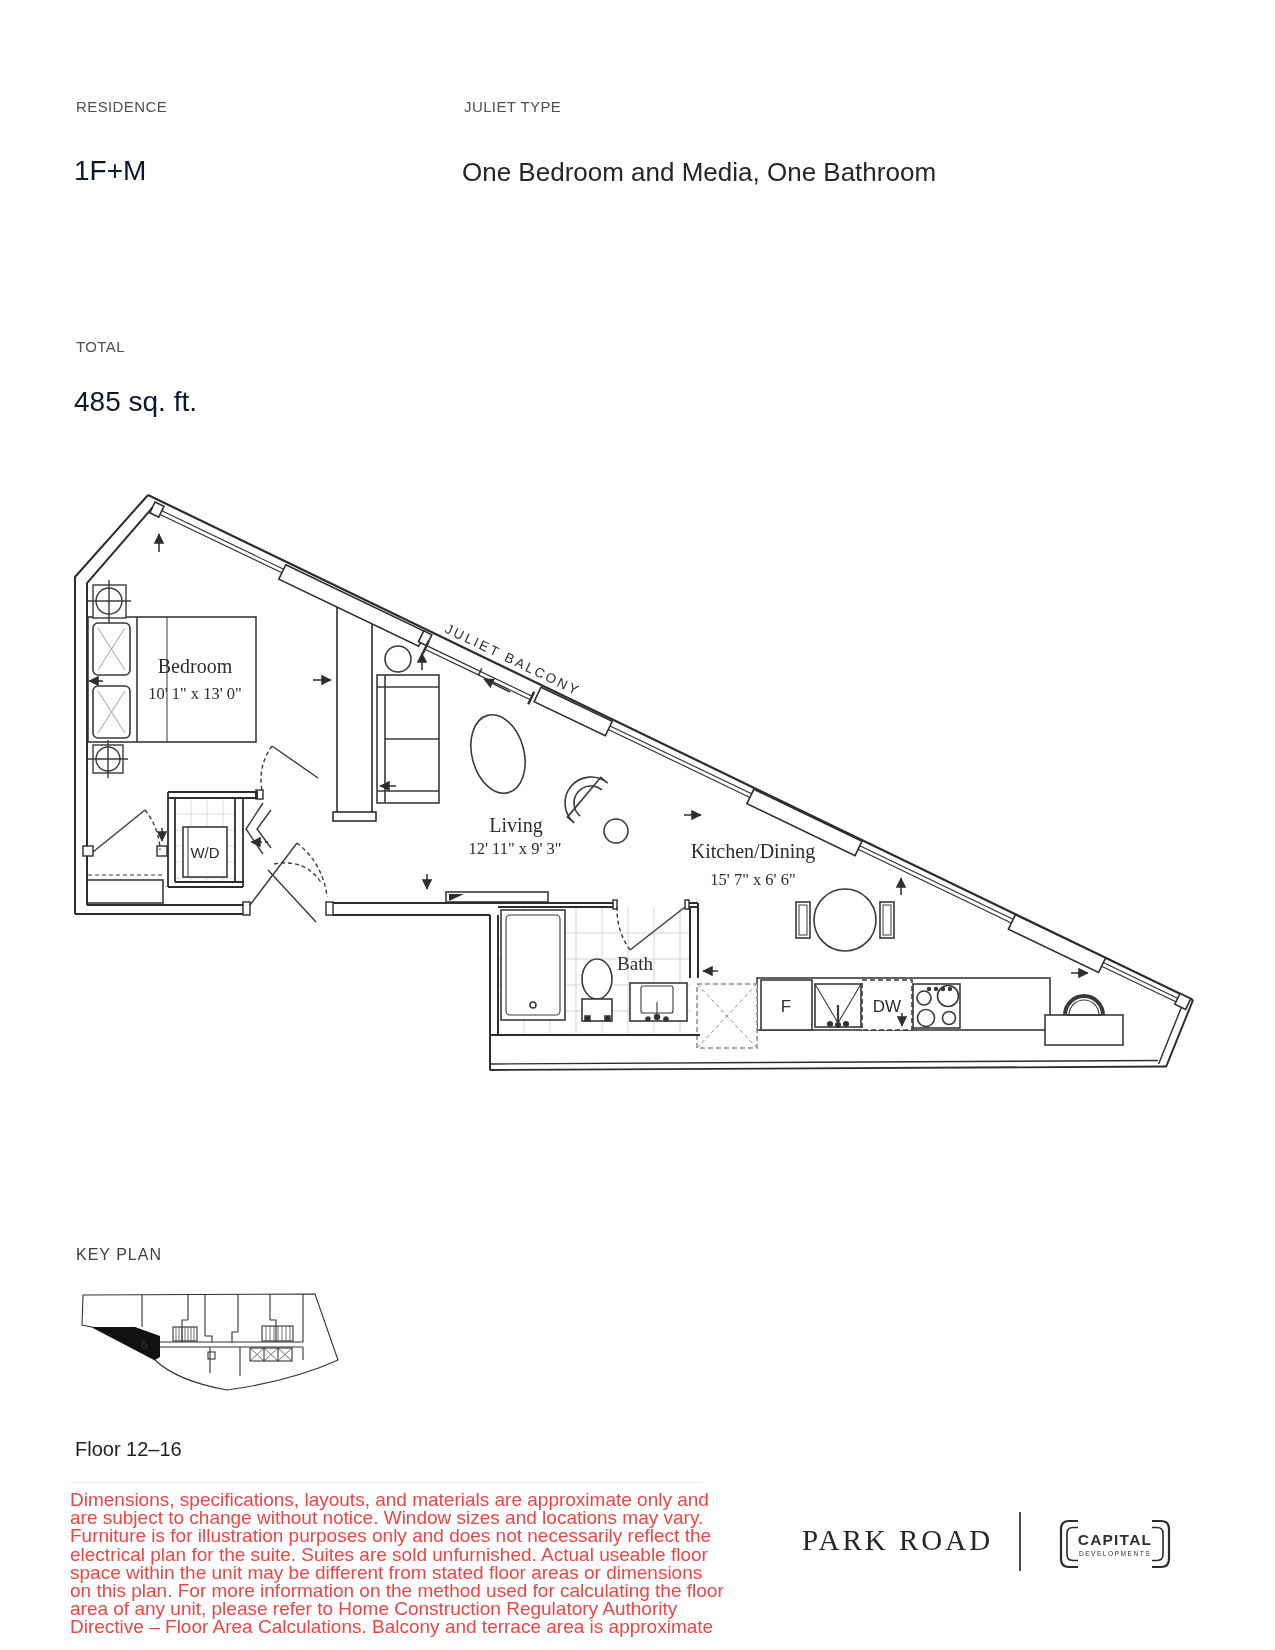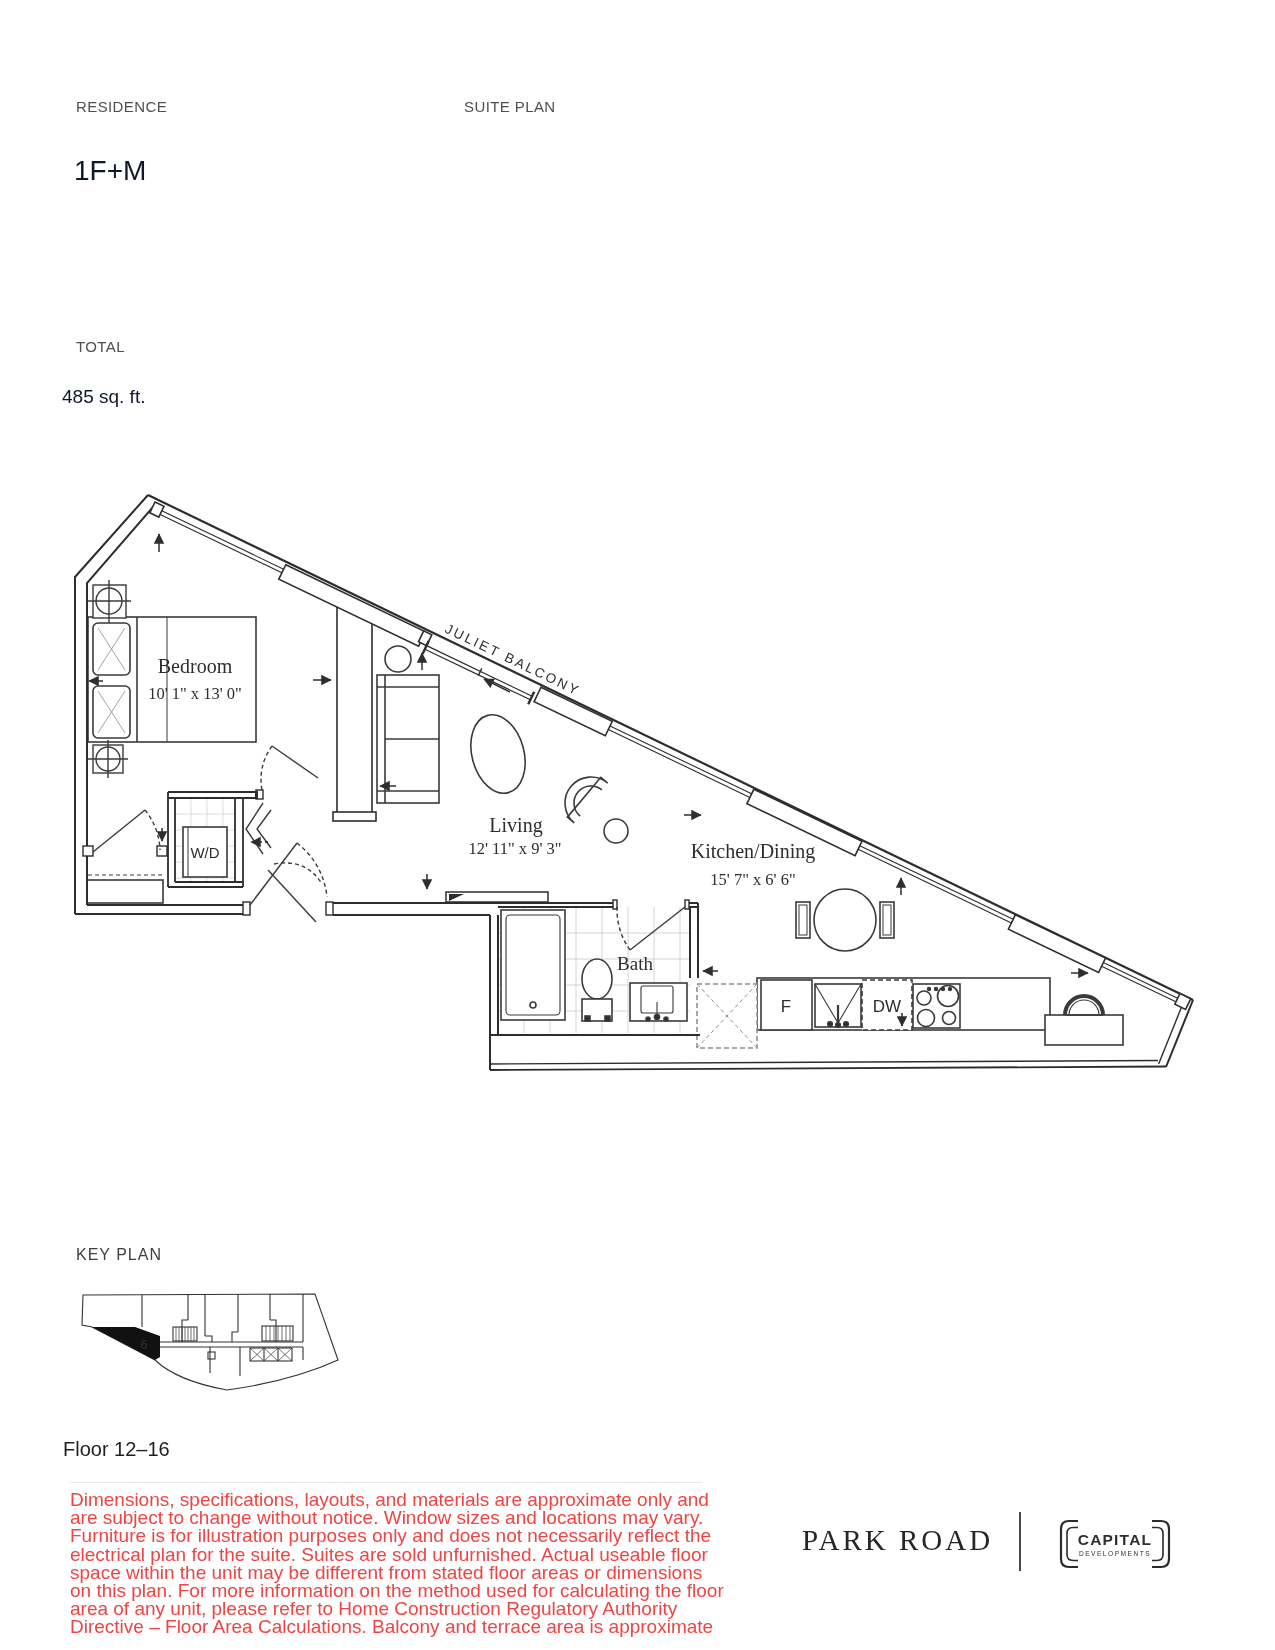--- a/index.html
+++ b/index.html
@@ -18,23 +18,24 @@
   svg text{font-family:"Liberation Serif",serif;fill:#2e2e2e;}
   svg .sans{font-family:"Liberation Sans",sans-serif;}
 </style>
 </head>
 <body>
 
 <div class="page">
 
   <div class="abs eyebrow" style="left:76px;top:98px;">RESIDENCE</div>
   <div class="abs val-lg" style="left:74px;top:155px;">1F+M</div>
-  <div class="abs eyebrow" style="left:464px;top:98px;">SUITE PLAN</div>
+  <div class="abs eyebrow" style="left:464px;top:98px;">JULIET TYPE</div>
+  <div class="abs val-md" style="left:462px;top:157px;">One Bedroom and Media, One Bathroom</div>
   <div class="abs eyebrow" style="left:76px;top:338px;">TOTAL</div>
-  <div class="abs val-lg" style="left:62px;top:386px;font-size:19px;">485 sq. ft.</div>
+  <div class="abs val-lg" style="left:74px;top:386px;font-size:28px;">485 sq. ft.</div>
 
   <svg class="abs" style="left:60px;top:440px;" width="1150" height="640" viewBox="0 0 1150 640">
     <defs>
       <marker id="ah" markerWidth="9" markerHeight="8" refX="6.5" refY="3.5" orient="auto">
         <path d="M0,0 L7,3.5 L0,7 z" fill="#2e2e2e"></path>
       </marker>
     </defs>
 
     <g stroke="#cfcfcf" stroke-width="0.9">
       <path d="M464,467V593 M490,467V593 M516,467V593 M542,467V593 M568,467V593 M594,467V593 M620,467V593"></path>
@@ -313,21 +314,21 @@
         <rect x="190" y="68" width="42" height="13"></rect>
         <path d="M204,68V81 M218,68V81"></path>
         <path d="M190,68 L204,81 M204,68 L190,81 M204,68 L218,81 M218,68 L204,81 M218,68 L232,81 M232,68 L218,81" stroke-width="0.7"></path>
       </g>
       <path d="M150,67 L150,93 M180,67 L180,96 M243,67 L243,80"></path>
       <rect x="148" y="72" width="7" height="7"></rect>
     </g>
     <polygon points="32,47 75,47 100,56 100,77 95,80" fill="#111111"></polygon>
     <text x="84" y="69" font-size="12" text-anchor="middle" fill="#ffffff" class="sans">6</text>
   </svg>
-  <div class="abs floor-label" style="left:63px;top:1438px;">Floor 12–16</div>
+  <div class="abs floor-label" style="left:75px;top:1438px;">Floor 12–16</div>
 
   <div class="abs rule" style="left:70px;top:1482px;width:632px;"></div>
   <div class="abs disclaimer" style="left:70px;top:1491px;width:655px;">Dimensions, specifications, layouts, and materials are approximate only and are subject to change without notice. Window sizes and locations may vary. Furniture is for illustration purposes only and does not necessarily reflect the electrical plan for the suite. Suites are sold unfurnished. Actual useable floor space within the unit may be different from stated floor areas or dimensions on this plan. For more information on the method used for calculating the floor area of any unit, please refer to Home Construction Regulatory Authority Directive – Floor Area Calculations. Balcony and terrace area is approximate and not included in net suite area. E. &amp; O. E.</div>
 
   <div class="abs brand" style="left:802px;top:1524px;">PARK ROAD</div>
   <div class="abs divider" style="left:1019px;top:1512px;height:59px;"></div>
   <svg class="abs" style="left:1058px;top:1519px;" width="114" height="50" viewBox="0 0 114 50">
     <g stroke="#2b2b2b" fill="none">
       <path d="M20,2 H11 Q3,2 3,10 V40 Q3,48 11,48 H20" stroke-width="2.2"></path>
       <path d="M20,8.5 H15 Q9,8.5 9,14.5 V35.5 Q9,41.5 15,41.5 H20" stroke-width="1.6"></path>

